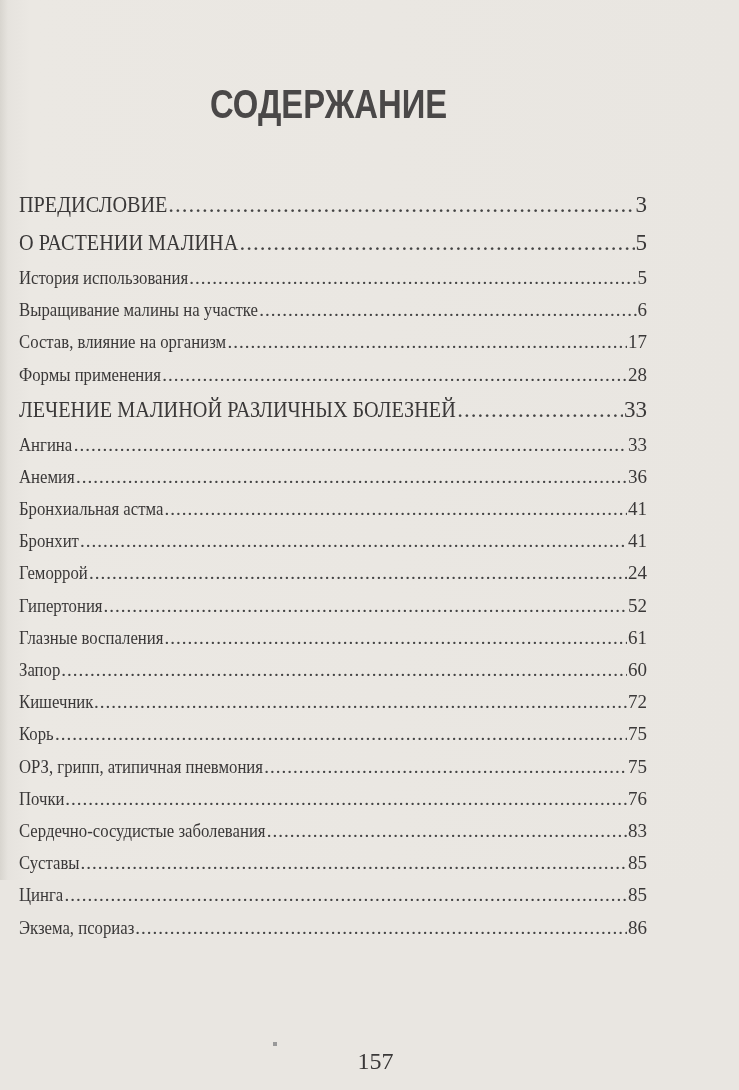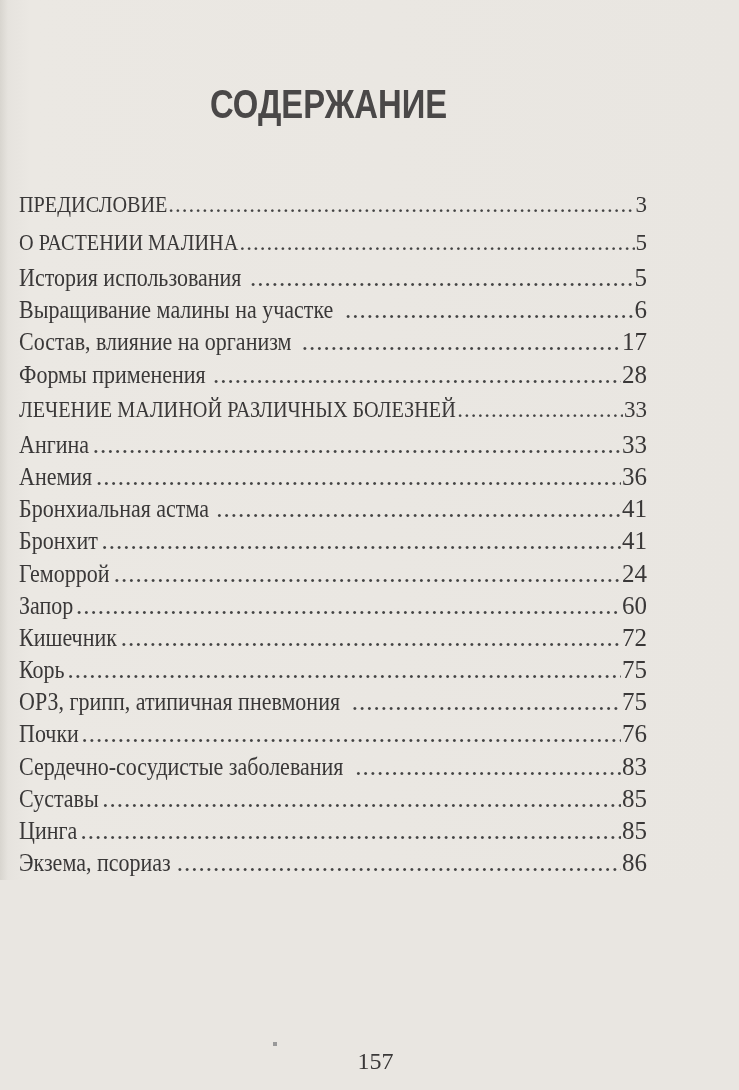--- a/index.html
+++ b/index.html
@@ -42,21 +42,21 @@
       transform-origin: left center;
     }
     .toc {
       position: absolute;
       left: 19px;
       top: 186px;
       width: 628px;
     }
     .row {
       display: flex;
-      align-items: flex-start;
+      align-items: flex-end;
       white-space: nowrap;
       transform-origin: left center;
     }
     .row .label { flex: 0 0 auto; }
     .row .dots {
       flex: 1 1 auto;
       overflow: hidden;
       margin: 0 1px;
       letter-spacing: 1px;
       color: #444;
@@ -64,21 +64,21 @@
     .row .dots::before {
       content: "........................................................................................................................................................................................";
     }
     .row .page-num { flex: 0 0 auto; }
     .row.major {
       font-size: 23px;
       height: 38px;
       line-height: 38px;
     }
     .row.minor {
-      font-size: 25px;
+      font-size: 19px;
       height: 32.2px;
       line-height: 32.2px;
     }
     .row.major .label, .row.minor .label {
       transform-origin: left;
     }
     .cond { display: inline-block; transform: scaleX(0.88); transform-origin: left center; }
     .footer {
       position: absolute;
       left: 0; width: 739px;
@@ -160,20 +160,30 @@
       <span class="label cond" style="margin-right: -8.105px;">Бронхит</span>
       <span class="dots"></span>
       <span class="page-num">41</span>
     </div>
     <div class="row minor">
       <span class="label cond" style="margin-right: -9.20875px;">Геморрой</span>
       <span class="dots"></span>
       <span class="page-num">24</span>
     </div>
     <div class="row minor">
+      <span class="label cond" style="margin-right: -11.4688px;">Гипертония</span>
+      <span class="dots"></span>
+      <span class="page-num">52</span>
+    </div>
+    <div class="row minor">
+      <span class="label cond" style="margin-right: -19.5838px;">Глазные воспаления</span>
+      <span class="dots"></span>
+      <span class="page-num">61</span>
+    </div>
+    <div class="row minor">
       <span class="label cond" style="margin-right: -5.75px;">Запор</span>
       <span class="dots"></span>
       <span class="page-num">60</span>
     </div>
     <div class="row minor">
       <span class="label cond" style="margin-right: -10.585px;">Кишечник</span>
       <span class="dots"></span>
       <span class="page-num">72</span>
     </div>
     <div class="row minor">

